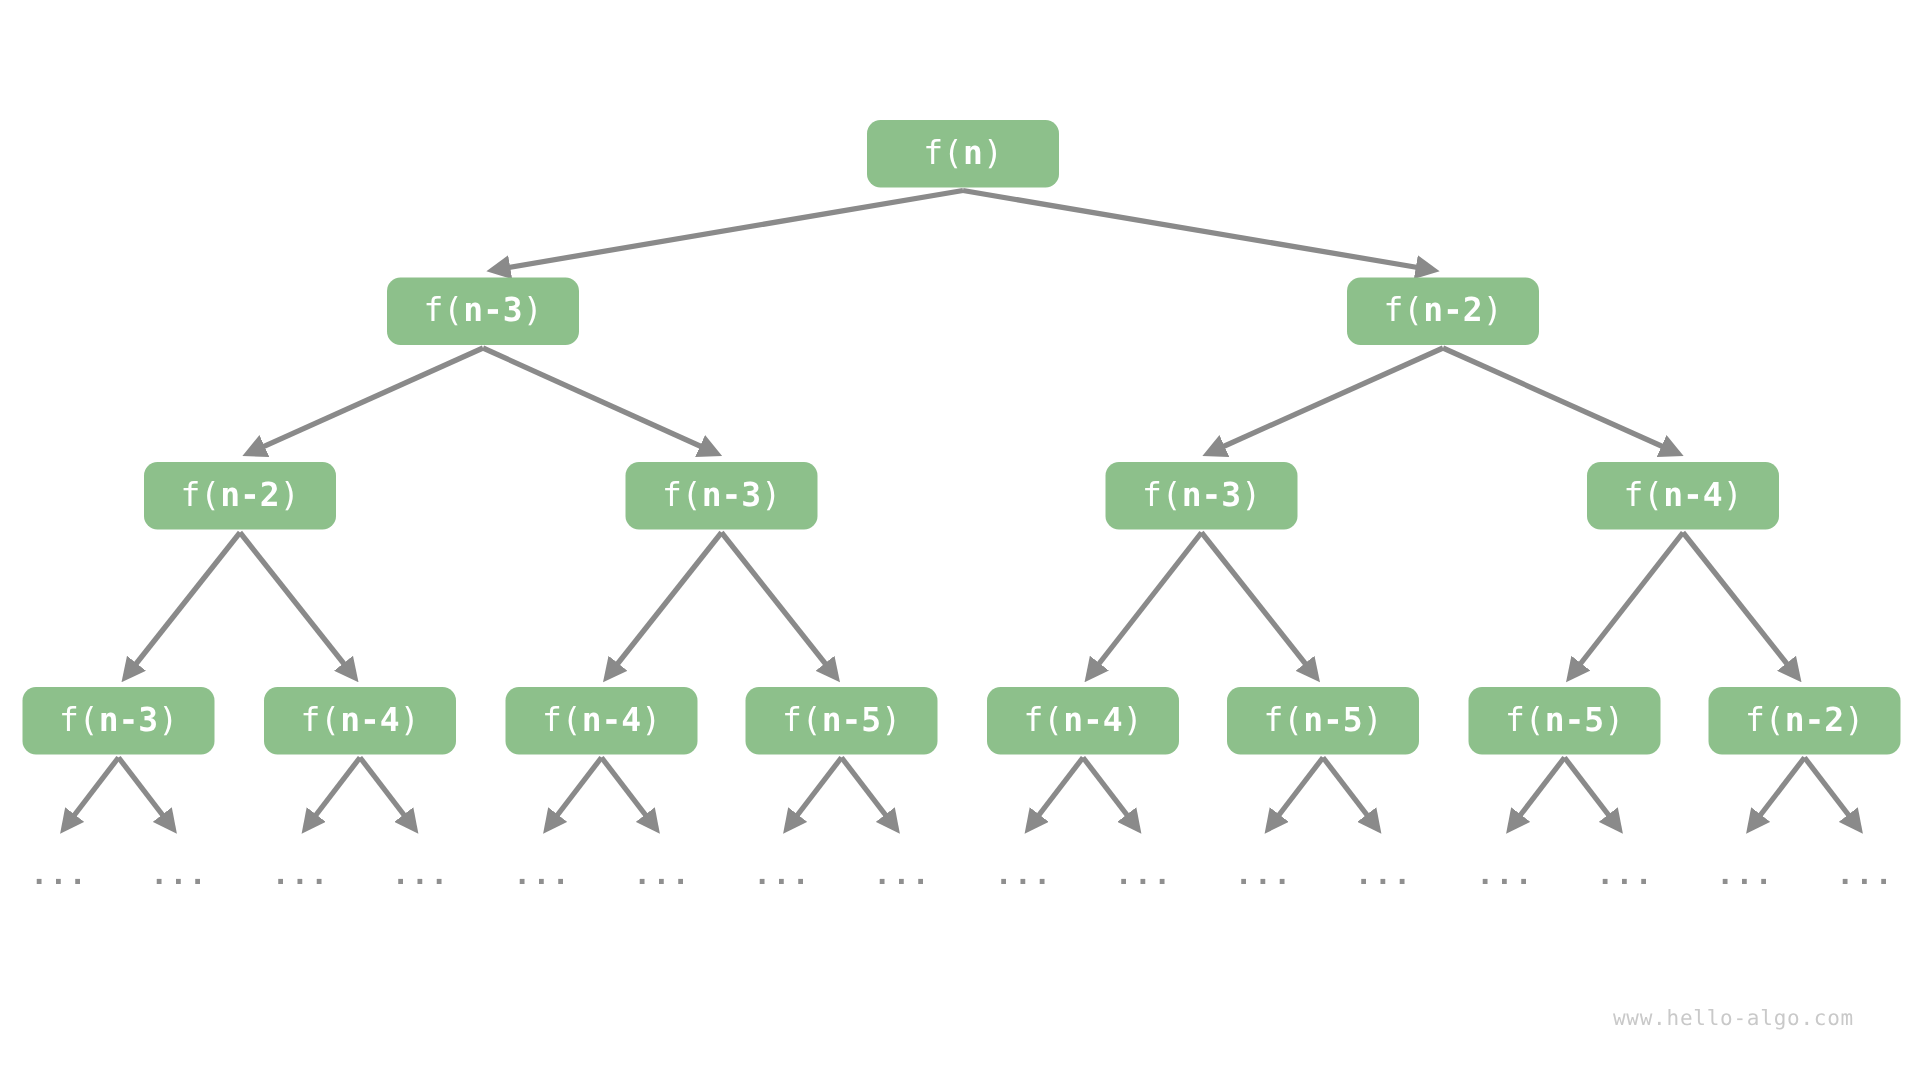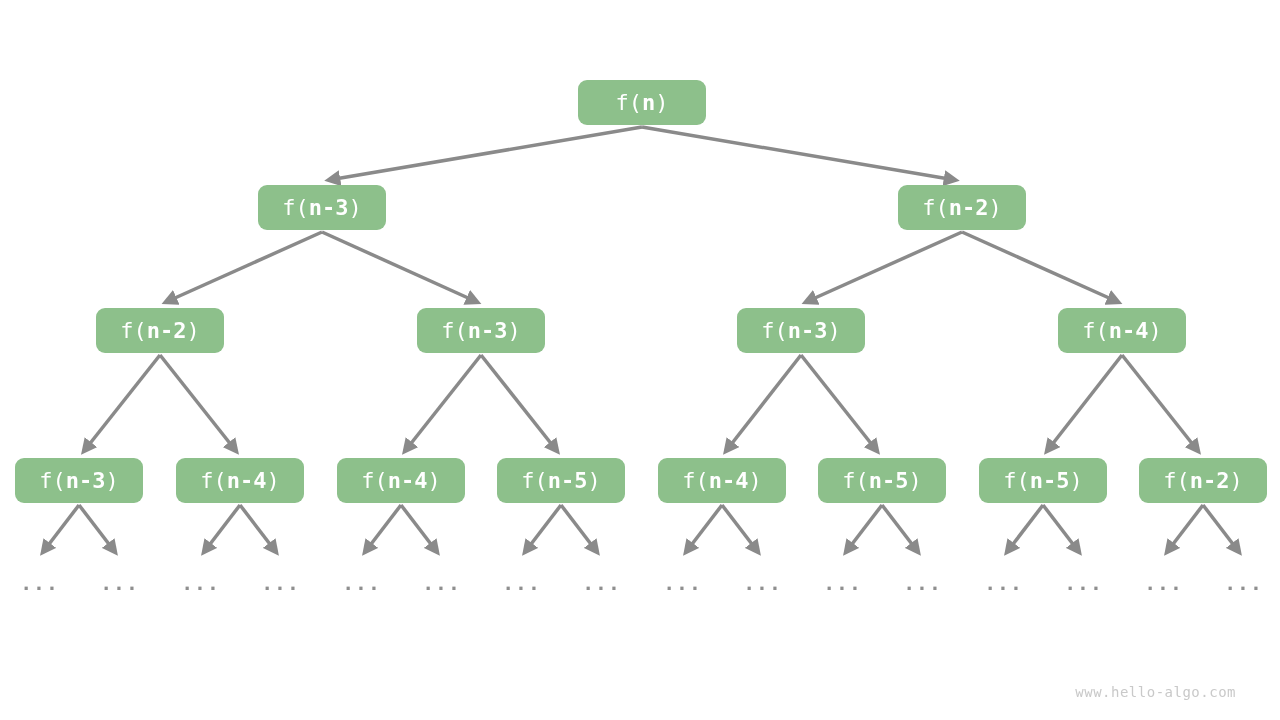--- a/index.html
+++ b/index.html
@@ -13,21 +13,21 @@
     color:#ffffff;display:flex;align-items:center;justify-content:center;
     font-size:22px;line-height:45px;white-space:pre;
   }
   .node .b{font-weight:bold;}
   .dots{
     position:absolute;width:48px;height:20px;line-height:20px;text-align:center;
     color:#8F8F8F;font-family:"DejaVu Sans","Liberation Sans",sans-serif;
     font-weight:bold;font-size:18px;letter-spacing:6px;padding-left:6px;box-sizing:border-box;
   }
   .watermark{
-    position:absolute;right:44px;bottom:20px;font-size:14px;color:#C9C9C9;
+    position:absolute;right:44px;bottom:33px;font-size:14px;color:#C9C9C9;
     letter-spacing:0.5px;font-family:"DejaVu Sans Mono","Liberation Mono",monospace;
   }
 </style>
 </head>
 <body>
 
 <div class="stage">
 
   <svg class="edges" viewBox="0 0 1280 720" xmlns="http://www.w3.org/2000/svg">
     <defs>

